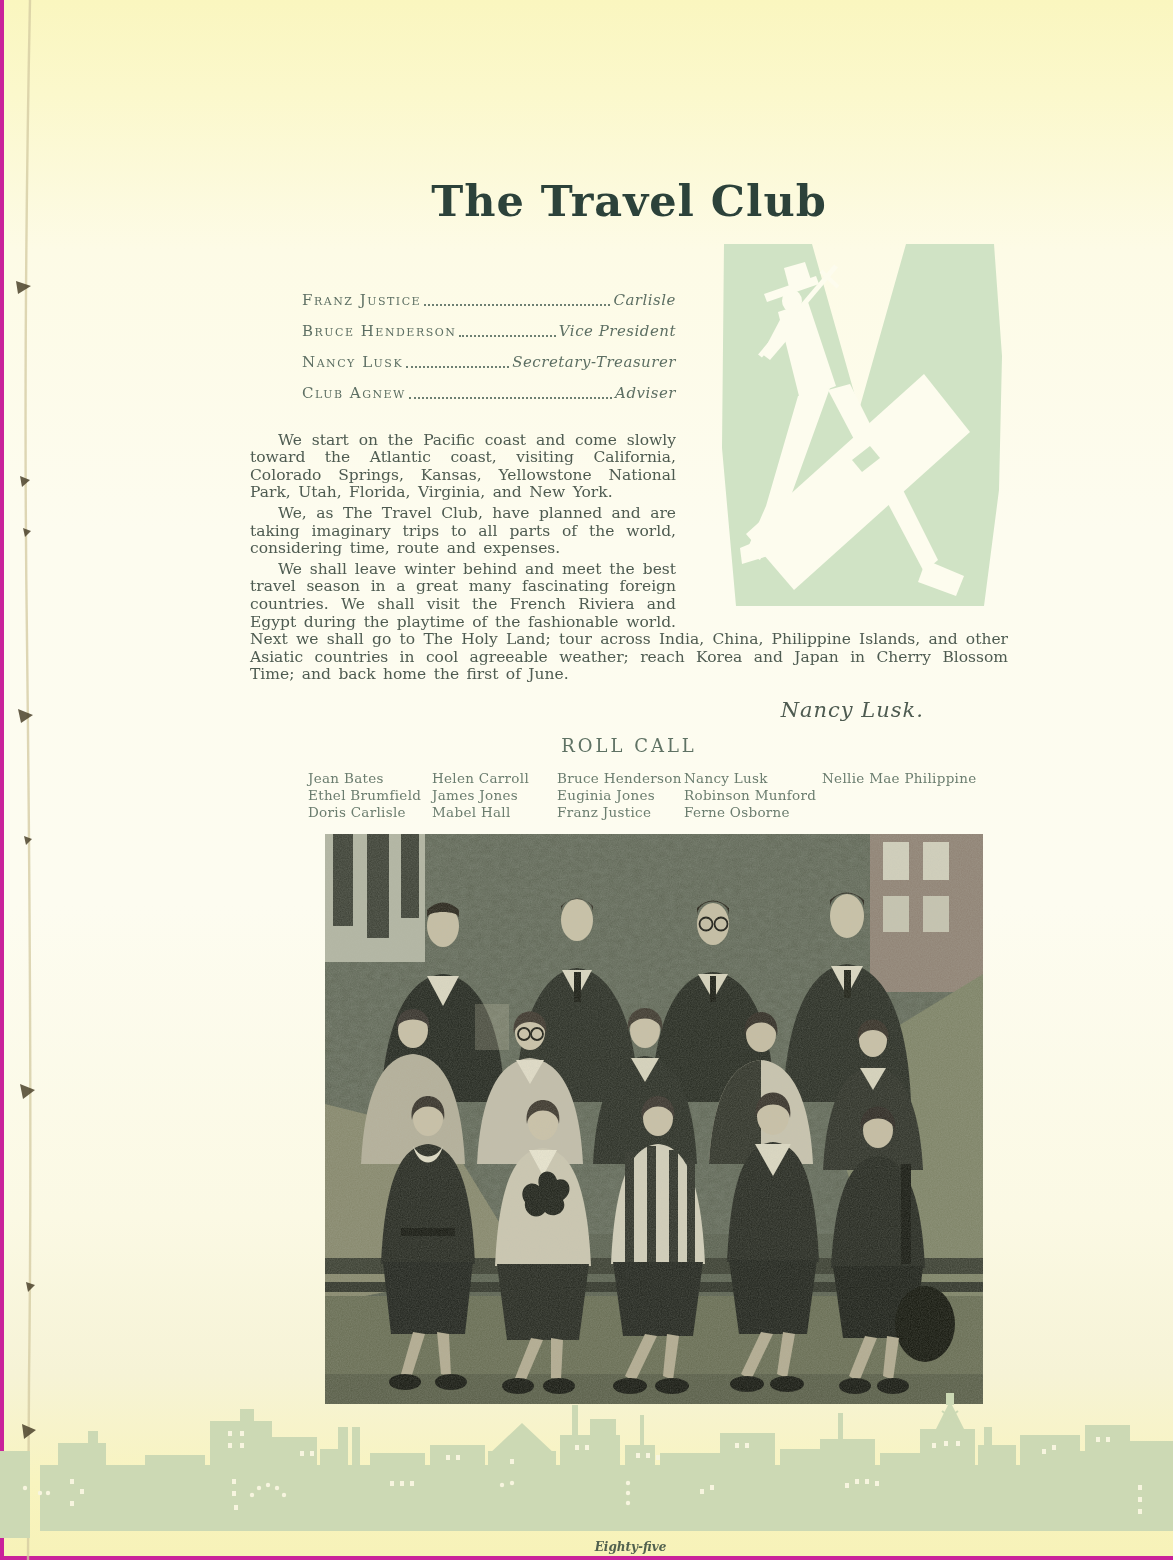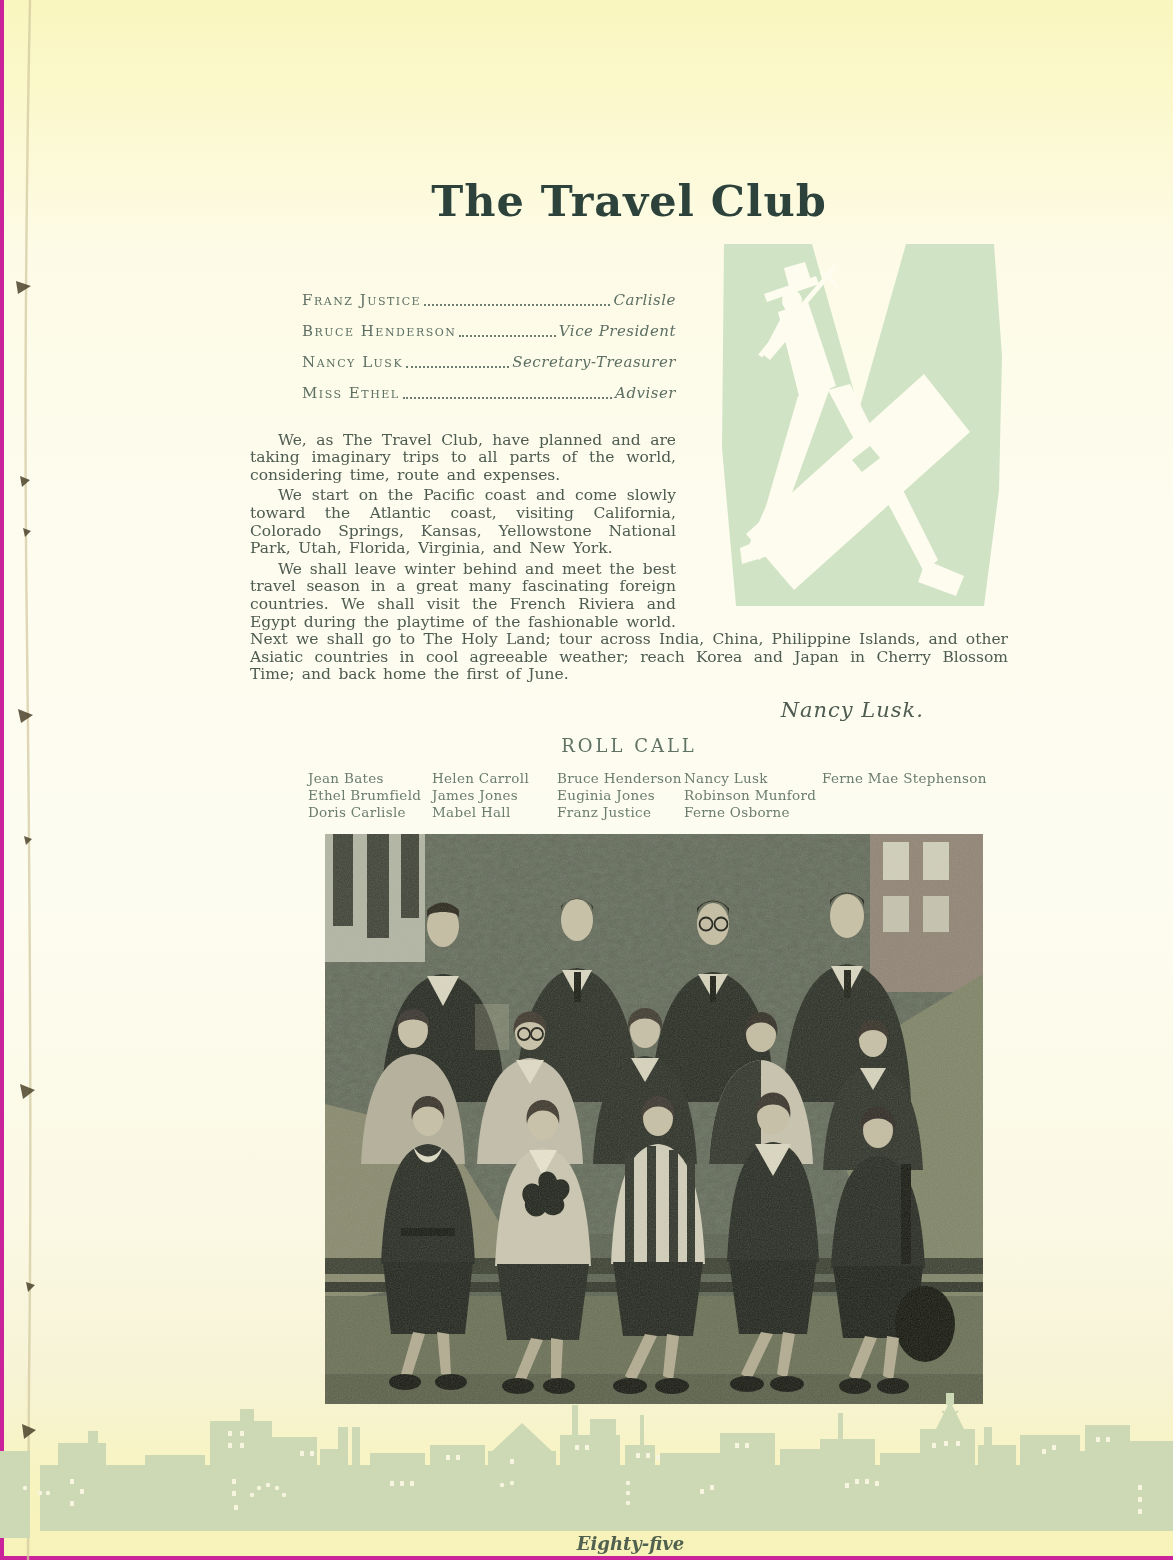--- a/index.html
+++ b/index.html
@@ -38,21 +38,21 @@
     letter-spacing:3px;}
   .roll-columns{display:flex;margin:14px 0 0 58px;font-size:13.5px;line-height:17px;
     color:#6b7d6f;letter-spacing:0.3px;}
   .roll-col{display:flex;flex-direction:column;}
   .roll-col.c0{width:124px;} .roll-col.c1{width:125px;}
   .roll-col.c2{width:127px;} .roll-col.c3{width:138px;}
   .photo-wrap{width:658px;height:570px;margin:13px 0 0 75px;}
   
   .skyline-wrap{position:absolute;left:0;bottom:22px;width:1173px;height:145px;}
   .page-number{position:absolute;left:0;right:0;bottom:6px;text-align:center;
-    padding-left:88px;font-style:italic;font-weight:bold;font-size:18px;color:#51614f;}
+    padding-left:88px;font-style:italic;font-weight:bold;font-size:12px;color:#51614f;}
 </style>
 </head>
 <body>
 
 <div class="edge-left"></div>
 <div class="edge-bottom"></div>
 
 <svg class="binding-svg noselect" viewBox="0 0 60 1560">
   <path d="M30,0 C26,200 24,420 27,640 C30,900 32,1150 29,1380 L28,1560" stroke="#d3caa0" stroke-width="2.4" fill="none" opacity="0.75"></path>
   <g fill="#4c432c" opacity="0.85">
@@ -110,29 +110,29 @@
       <span class="officer-name">Bruce Henderson</span>
       <span class="officer-leader"></span>
       <span class="officer-title">Vice President</span>
     </div>
     <div class="officer-row">
       <span class="officer-name">Nancy Lusk</span>
       <span class="officer-leader"></span>
       <span class="officer-title">Secretary-Treasurer</span>
     </div>
     <div class="officer-row">
-      <span class="officer-name">Miss Ethel</span>
+      <span class="officer-name">Club Agnew</span>
       <span class="officer-leader"></span>
       <span class="officer-title">Adviser</span>
     </div>
   </div>
 
   <div class="body-copy">
+    <p>We start on the Pacific coast and come slowly toward the Atlantic coast, visiting California, Colorado Springs, Kansas, Yellowstone National Park, Utah, Florida, Virginia, and New York.</p>
     <p>We, as The Travel Club, have planned and are taking imaginary trips to all parts of the world, considering time, route and expenses.</p>
-    <p>We start on the Pacific coast and come slowly toward the Atlantic coast, visiting California, Colorado Springs, Kansas, Yellowstone National Park, Utah, Florida, Virginia, and New York.</p>
     <p>We shall leave winter behind and meet the best travel season in a great many fascinating foreign countries. We shall visit the French Riviera and Egypt during the playtime of the fashionable world. Next we shall go to The Holy Land; tour across India, China, Philippine Islands, and other Asiatic countries in cool agreeable weather; reach Korea and Japan in Cherry Blossom Time; and back home the first of June.</p>
   </div>
   <div class="signature">Nancy Lusk.</div>
 
   <div class="roll-heading">ROLL CALL</div>
   <div class="roll-columns">
     <div class="roll-col c0">
       <span>Jean Bates</span>
       <span>Ethel Brumfield</span>
       <span>Doris Carlisle</span>
@@ -146,21 +146,21 @@
       <span>Bruce Henderson</span>
       <span>Euginia Jones</span>
       <span>Franz Justice</span>
     </div>
     <div class="roll-col c3">
       <span>Nancy Lusk</span>
       <span>Robinson Munford</span>
       <span>Ferne Osborne</span>
     </div>
     <div class="roll-col c4">
-      <span>Ferne Mae Stephenson</span>
+      <span>Nellie Mae Philippine</span>
     </div>
   </div>
 
   <div class="photo-wrap">
     <svg viewBox="0 0 658 570" width="658" height="570">
       <defs>
         <filter id="grain" x="0" y="0" width="100%" height="100%">
           <feTurbulence type="fractalNoise" baseFrequency="0.9" numOctaves="2" result="n"></feTurbulence>
           <feColorMatrix in="n" type="matrix" values="0 0 0 0 0.5  0 0 0 0 0.52  0 0 0 0 0.45  0 0 0 0.28 0"></feColorMatrix>
         </filter>

